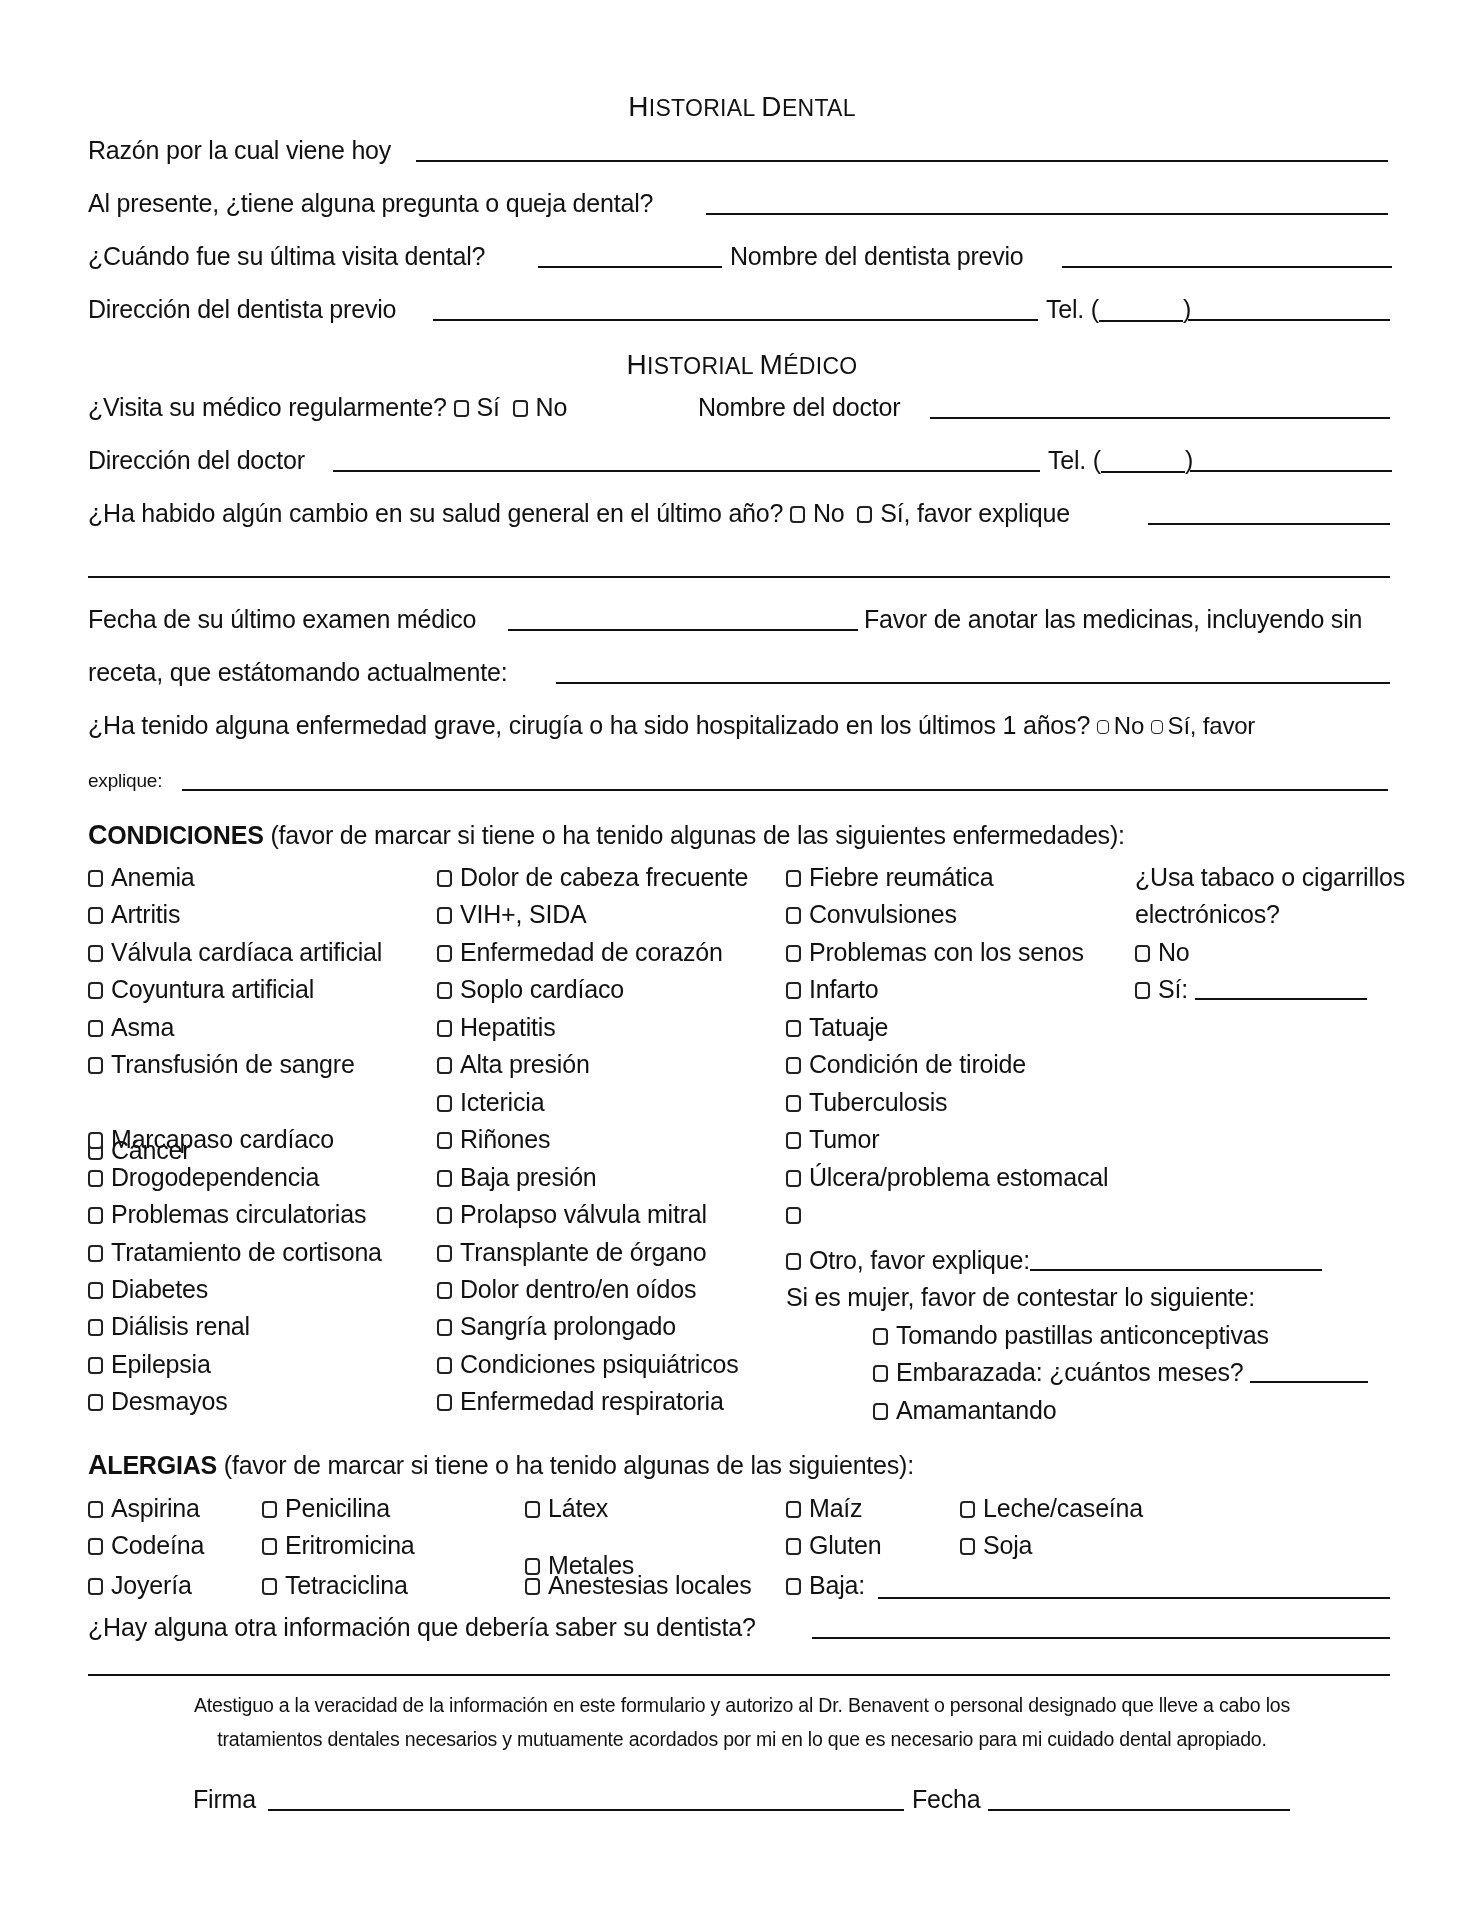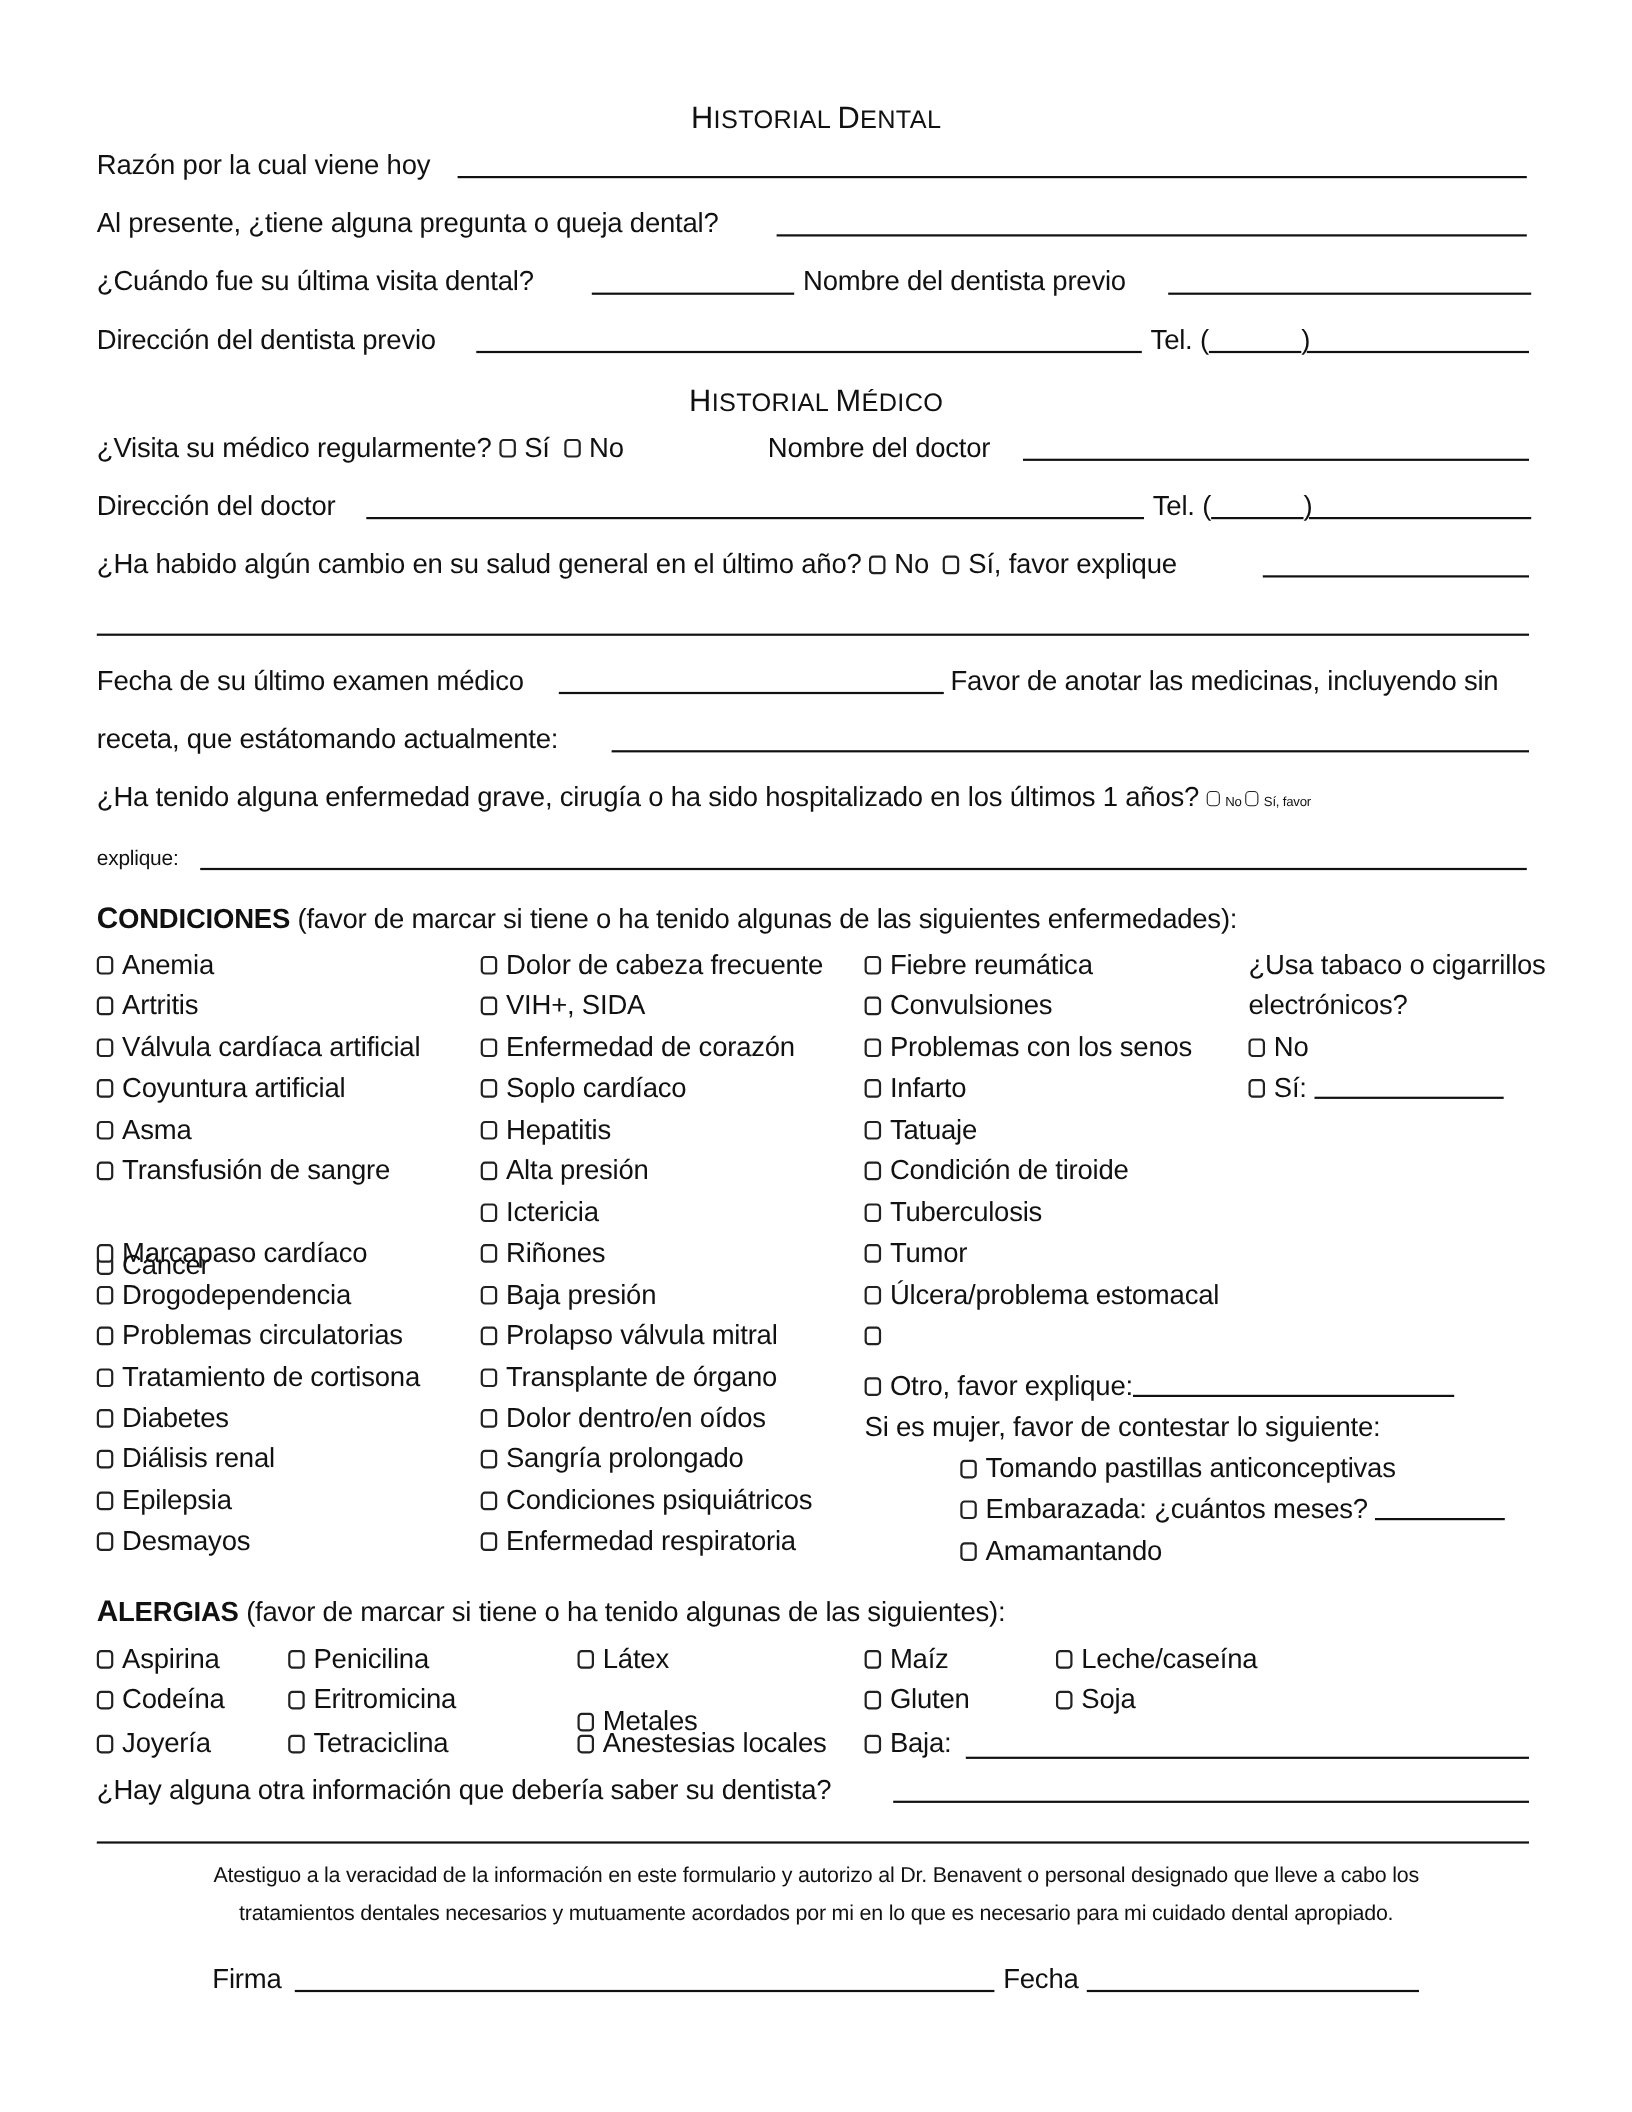--- a/index.html
+++ b/index.html
@@ -1,19 +1,19 @@
 <!DOCTYPE html>
 <html><head>
 <meta charset="utf-8">
 <style>
   html, body { margin: 0; padding: 0; background: #ffffff; }
   body { width: 1484px; height: 1920px; position: relative; overflow: hidden;
          font-family: "Liberation Sans", "DejaVu Sans", sans-serif; color: #111111; }
   .t { position: absolute; white-space: nowrap; font-size: 25px; line-height: 30px; letter-spacing: -0.2px; }
-  .sm { font-size: 12px; }
+  .sm { font-size: 24px; }
   .xs { font-size: 19px; }
   .foot { font-size: 19.5px; }
   .title { font-size: 23px; text-align: center; left: 0; width: 1484px; letter-spacing: 0.3px; }
   .title .cap { font-size: 28px; }
   .bold { font-weight: bold; }
   .bold .capb { font-size: 27px; }
   .line { position: absolute; height: 0; border-bottom: 2px solid #111; }
   .cb { display: inline-block; width: 15px; height: 17px; border: 2px solid #222; border-radius: 4px;
         box-sizing: border-box; vertical-align: -1px; margin-right: 8px; background: #fff; cursor: pointer; }
   .cb.small { width: 12px; height: 14px; margin-right: 5px; border-width: 1.5px; vertical-align: 0px; }

